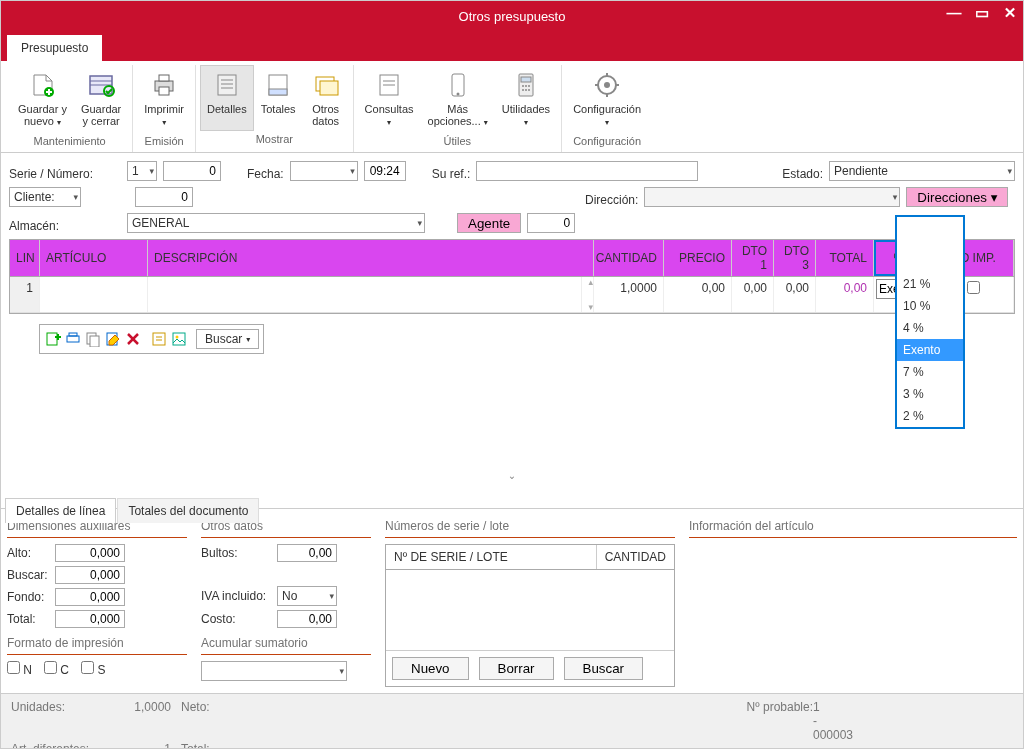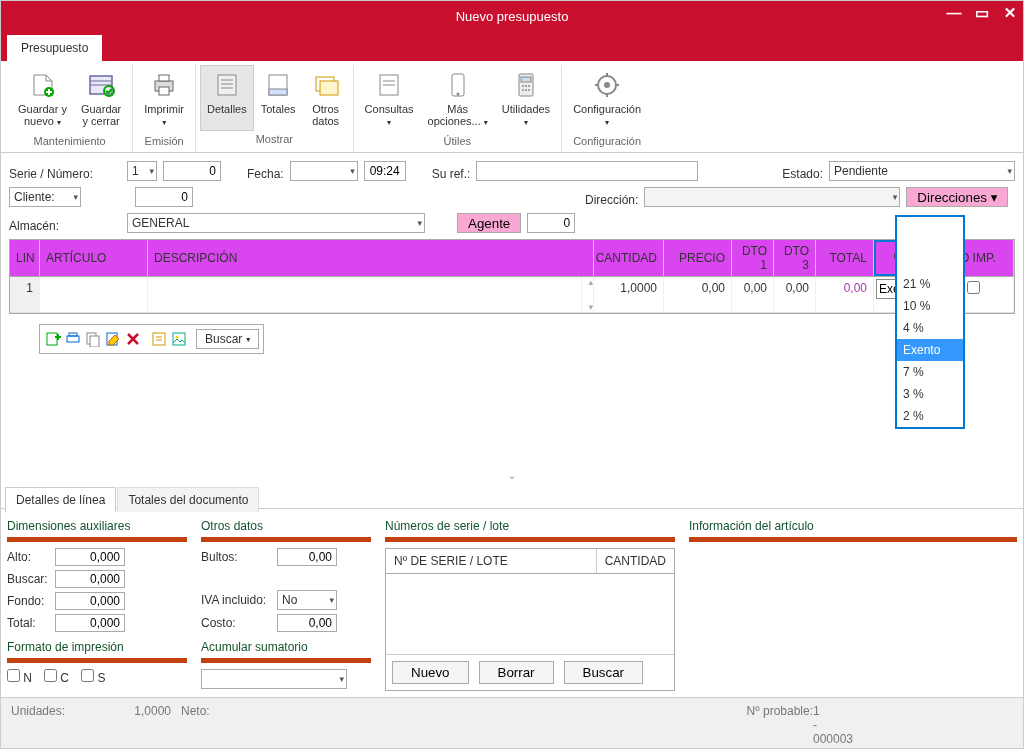--- a/index.html
+++ b/index.html
@@ -49,26 +49,26 @@
 .iva-opt.hl { background: #3399ff; color: #fff; }
 
 .toolbar-inline { border: 1px solid #aaa; display: inline-flex; align-items: center; padding: 4px; gap: 2px; margin: 10px 0 0 30px; }
 .toolbar-inline .tico { width: 18px; height: 18px; display: flex; align-items: center; justify-content: center; cursor: pointer; }
 .toolbar-inline .sep { margin: 0 2px; }
 .toolbar-inline .buscar { border: 1px solid #aaa; padding: 2px 8px; display: flex; align-items: center; gap: 4px; cursor: pointer; }
 
 .splitter { text-align: center; color: #888; font-size: 10px; padding: 2px; }
 
 .bottom-tabs { display: flex; border-bottom: 1px solid #ccc; padding: 0 4px; }
-.btab { padding: 5px 10px; border: 1px solid #ccc; border-bottom: none; background: #fff; font-size: 12px; cursor: pointer; margin-right: 1px; position: relative; top: 4px; }
+.btab { padding: 5px 10px; border: 1px solid #ccc; border-bottom: none; background: #fff; font-size: 12px; cursor: pointer; margin-right: 1px; position: relative; top: 15px; }
 .btab.inactive { background: #f3f3f3; border-color: #ddd; }
 
 .details-panel { display: flex; padding: 6px; gap: 14px; }
 .panel-col { }
-.sec-title { font-size: 12px; color: #14532d; padding: 4px 0; border-bottom: 5px solid #c2410c; margin-bottom: 6px; }
+.sec-title { font-size: 12px; color: #737373; padding: 4px 0; border-bottom: 1px solid #c2410c; margin-bottom: 6px; }
 .det-row { display: flex; align-items: center; margin-bottom: 4px; }
 .det-lbl { width: 48px; font-size: 12px; }
 .det-inp { border: 1px solid #aaa; width: 70px; height: 18px; text-align: right; padding: 0 4px; font-size: 12px; }
 .det-lbl2 { width: 76px; font-size: 12px; }
 
 .serie-box { border: 1px solid #aaa; flex: 1; }
 .serie-h { display: flex; border-bottom: 1px solid #aaa; }
 .serie-h div { padding: 5px 8px; font-weight: normal; font-size: 12px; }
 .serie-h div:first-child { flex: 1; border-right: 1px solid #ccc; }
 .serie-body { height: 80px; }
@@ -77,21 +77,21 @@
 
 .footer { background: #f0f0f0; padding: 6px 10px; border-top: 1px solid #ccc; }
 .footer-row { display: flex; color: #777; font-size: 12px; }
 
 svg { display: block; }
 </style>
 </head>
 <body>
 
 <div class="titlebar">
-  <span class="title">Nuevo presupuesto</span>
+  <span class="title">Otros presupuesto</span>
   <div class="controls">
     <span>—</span>
     <span>▭</span>
     <span>✕</span>
   </div>
 </div>
 
 <div class="tab-row">
   <div class="tab">Presupuesto</div>
 </div>

